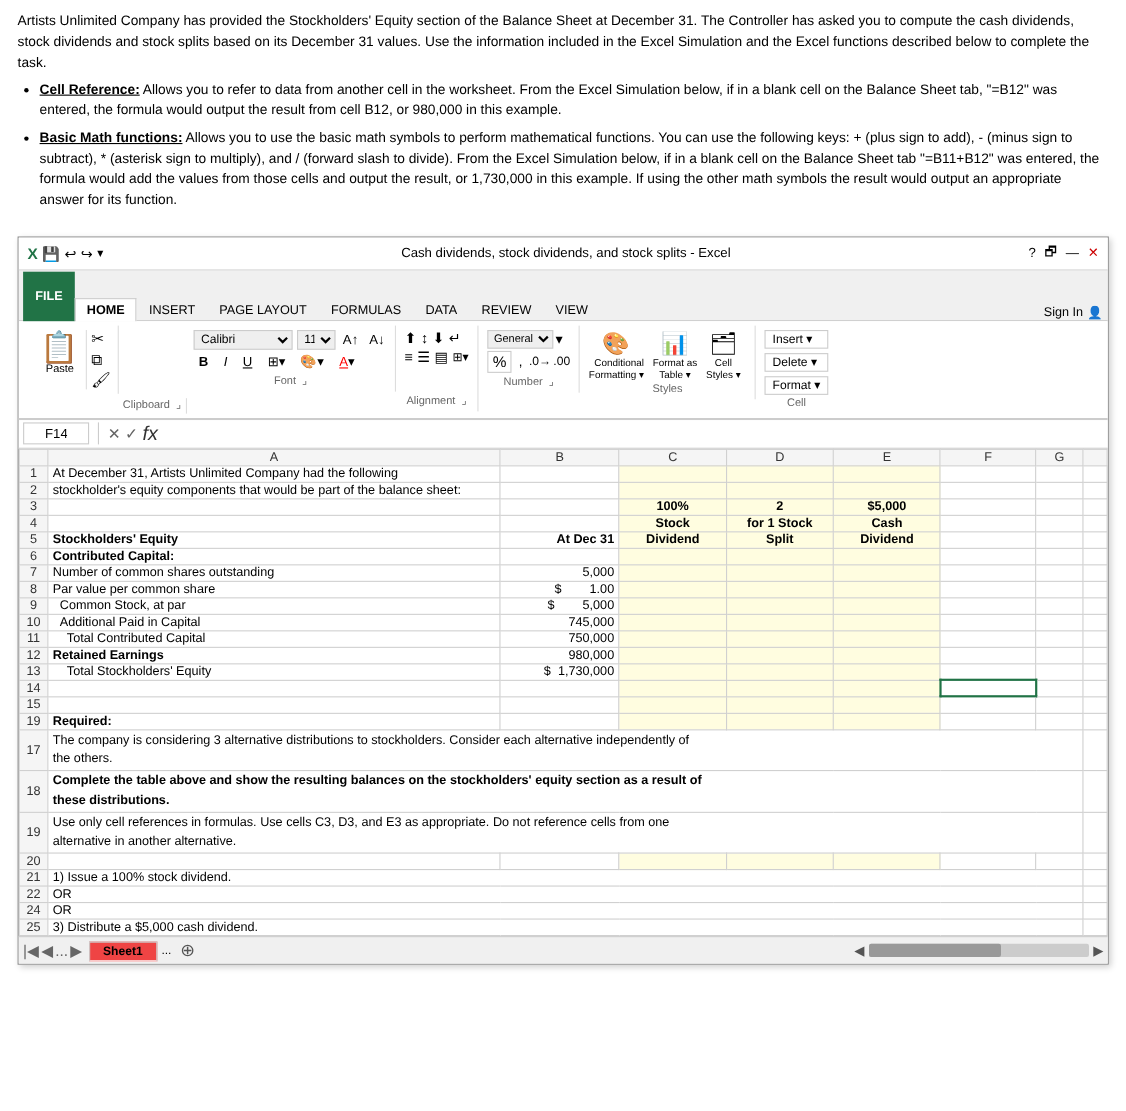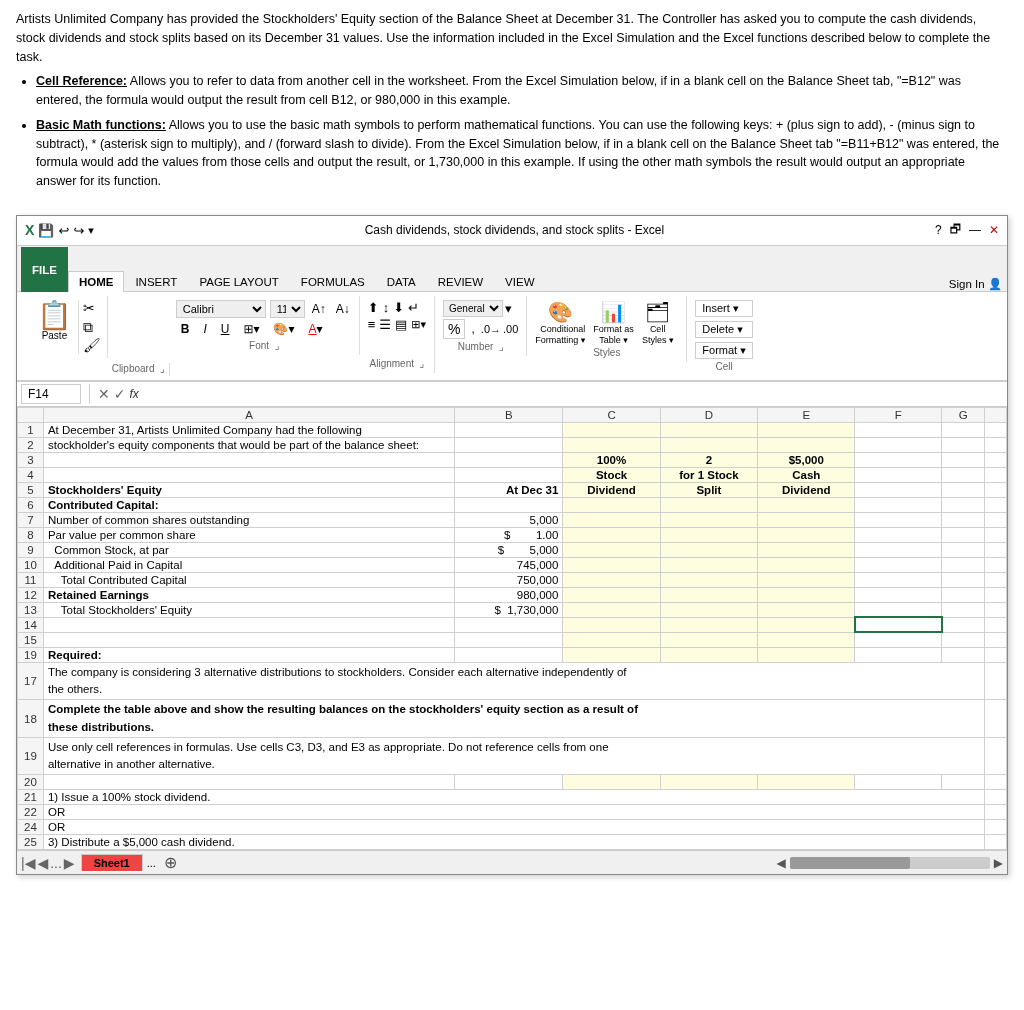--- a/index.html
+++ b/index.html
@@ -46,25 +46,25 @@
     .fmt-btn { font-size: 12px; cursor: pointer; border: 1px solid transparent; padding: 1px 4px; border-radius: 2px; }
 
     
     .align-group { display: flex; flex-direction: column; border-right: 1px solid #ddd; padding: 4px 6px; }
     .number-group { display: flex; flex-direction: column; border-right: 1px solid #ddd; padding: 4px 6px; }
     .styles-group { display: flex; flex-direction: column; border-right: 1px solid #ddd; padding: 4px 6px; }
     .cells-group { display: flex; flex-direction: column; padding: 4px 6px; }
 
     
     .formula-bar { display: flex; align-items: center; border-bottom: 1px solid #ccc; background: #fff; padding: 2px 4px; gap: 4px; }
-    .cell-ref-box { border: 1px solid #ccc; padding: 2px 6px; font-size: 12px; width: 60px; }
+    .cell-ref-box { border: 1px solid #ccc; padding: 2px 19px; font-size: 12px; width: 60px; }
     .formula-divider { width: 1px; height: 20px; background: #ccc; margin: 0 4px; }
     .formula-icons { display: flex; gap: 4px; align-items: center; font-size: 14px; color: #666; }
     .formula-input { flex: 1; border: none; outline: none; font-size: 12px; }
-    .fx-label { font-size: 12px; font-style: italic; color: #333; }
+    .fx-label { font-size: 18px; font-style: italic; color: #333; }
 
     
     .spreadsheet { overflow: auto; }
     table.grid { border-collapse: collapse; width: 100%; font-size: 11.5px; }
     table.grid th, table.grid td { border: 1px solid #d0d0d0; padding: 1px 4px; white-space: nowrap; min-width: 20px; }
     table.grid th { background: #f5f5f5; text-align: center; font-weight: normal; color: #333; min-width: 20px; width: 20px; }
     table.grid th.col-header { background: #f5f5f5; font-weight: normal; text-align: center; }
     table.grid td.row-num { background: #f5f5f5; text-align: center; color: #333; width: 24px; min-width: 24px; }
     .col-a { min-width: 230px; width: 230px; }
     .col-b { min-width: 100px; width: 100px; text-align: right; }

